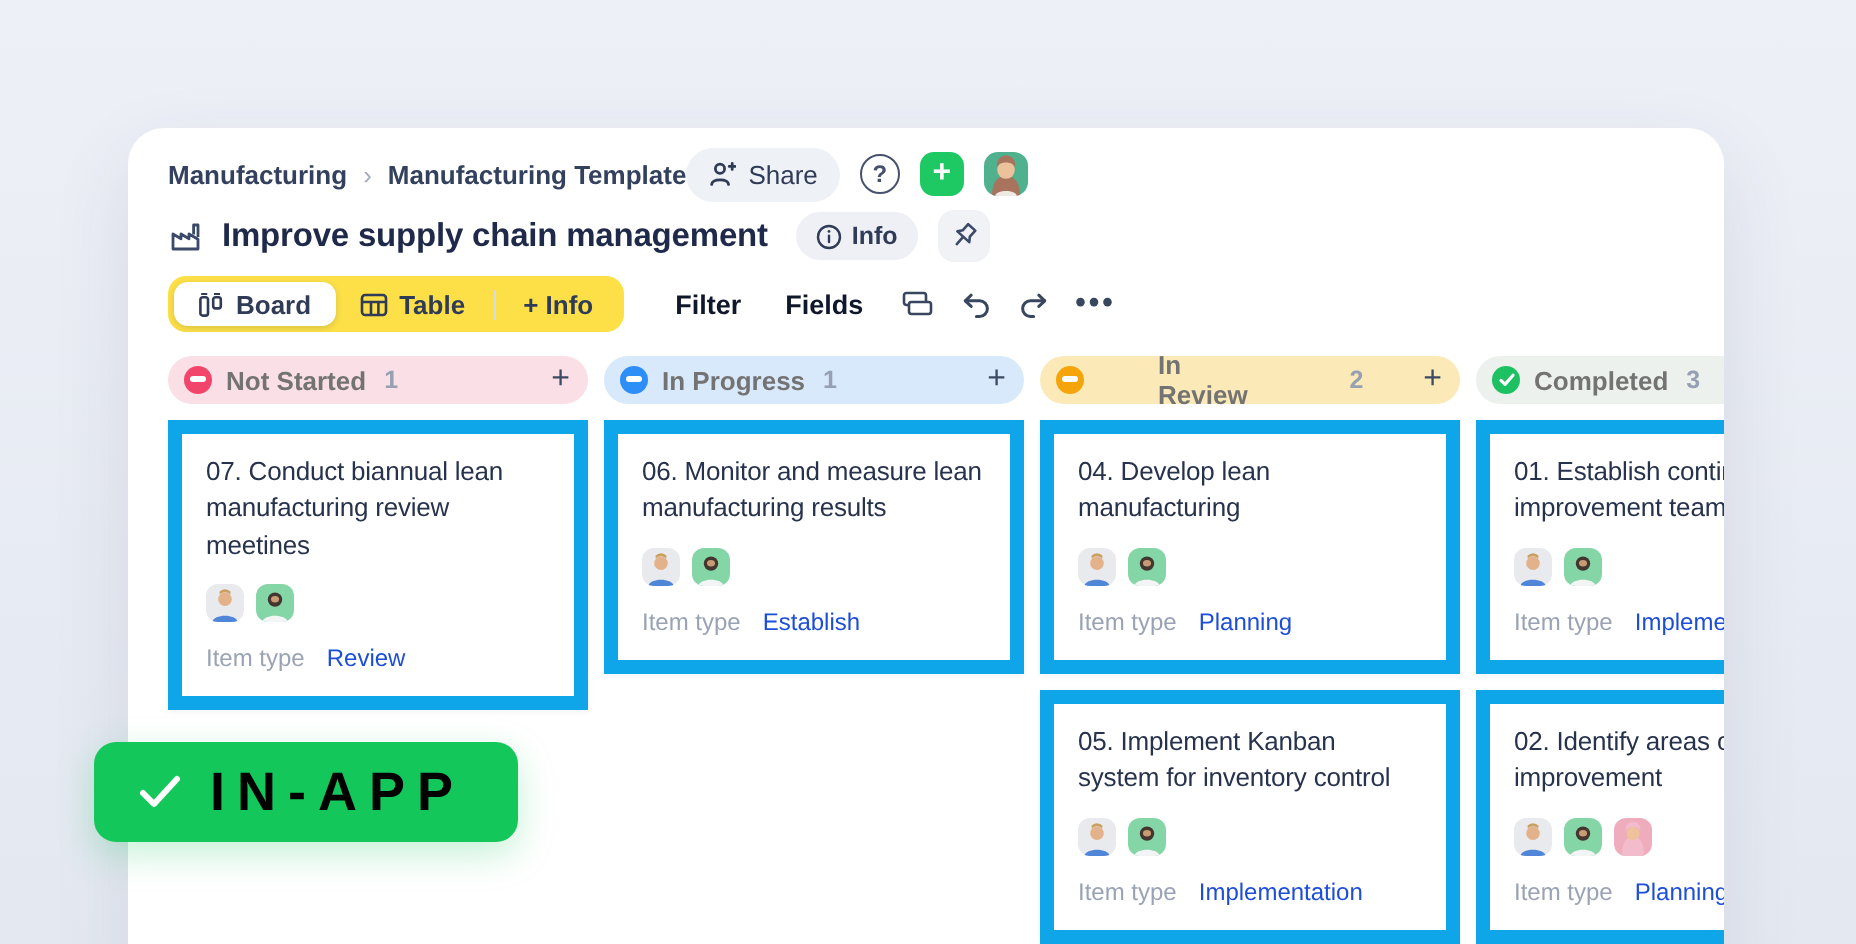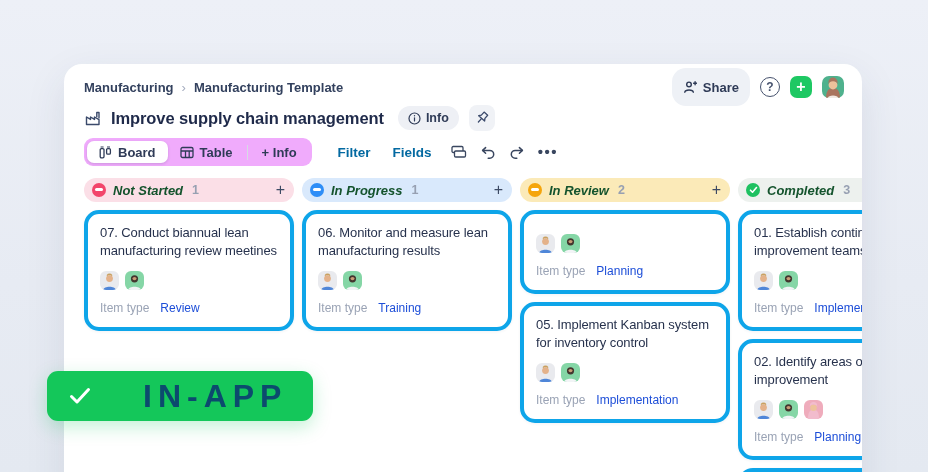--- a/index.html
+++ b/index.html
@@ -12,88 +12,88 @@
 
   
   .window{
     position:absolute; left:64px; top:64px; width:798px; height:440px;
     background:#ffffff; border-radius:18px;
     box-shadow:0 14px 40px rgba(48,60,92,.10);
     padding:12px 0 0 20px; overflow:hidden;
   }
 
   
-  .win-top{ display:flex; align-items:center; justify-content:space-between; height:22px; padding-right:18px; }
+  .win-top{ display:flex; align-items:center; height:22px; padding-right:18px; }
   .breadcrumb{ display:flex; align-items:center; gap:8px; font-size:13px; font-weight:700; color:#33415e; }
   .crumb-sep{ color:#a6aec0; font-weight:400; font-size:13px; }
   .top-actions{ display:flex; align-items:center; gap:10px; }
   .share-btn{ display:flex; align-items:center; gap:6px; background:#eef1f6; border-radius:14px;
-    height:38px; padding:0 11px; font-size:13px; font-weight:700; color:#2f3b57; cursor:pointer; }
+    height:27px; padding:0 11px; font-size:13px; font-weight:400; color:#2f3b57; cursor:pointer; }
   .help-btn{ width:20px; height:20px; border:1.6px solid #46526d; border-radius:50%;
     display:flex; align-items:center; justify-content:center; font-size:12px; font-weight:700; color:#46526d; cursor:pointer; }
   .plus-btn{ width:22px; height:22px; background:#1ec863; border-radius:7px; color:#fff;
     display:flex; align-items:center; justify-content:center; font-size:16px; font-weight:600; line-height:1; cursor:pointer; }
   .user-avatar{ width:22px; height:22px; border-radius:7px; overflow:hidden; }
 
   
   .title-row{ display:flex; align-items:center; margin-top:8px; height:24px; }
   .title-icon{ margin-right:9px; display:flex; }
   .page-title{ font-size:16.5px; font-weight:700; color:#1f2a4a; letter-spacing:-.1px; }
   .info-pill{ display:flex; align-items:center; gap:5px; background:#eef0f5; border-radius:13px;
     height:24px; padding:0 10px; margin-left:14px; font-size:12.5px; font-weight:600; color:#2f3b57; cursor:pointer; }
   .pin-btn{ width:26px; height:26px; border-radius:8px; background:#f0f2f6; margin-left:10px;
     display:flex; align-items:center; justify-content:center; cursor:pointer; }
 
   
   .toolbar{ display:flex; align-items:center; margin-top:8px; height:28px; }
-  .tab-group{ display:flex; align-items:center; background:#f0abfc; border-radius:9px; padding:3px; height:28px; }
+  .tab-group{ display:flex; align-items:center; background:#fde047; border-radius:9px; padding:3px; height:28px; }
   .tab{ display:flex; align-items:center; gap:6px; padding:0 12px; height:22px; border-radius:7px;
     font-size:13px; font-weight:600; color:#2f3b57; cursor:pointer; }
   .tab.active{ background:#fff; box-shadow:0 1px 3px rgba(20,30,60,.16); }
   .tab-divider{ width:1px; height:15px; background:#d6dbe4; margin:0 2px; }
-  .tool-link{ font-size:13.5px; font-weight:600; color:#0369a1; cursor:pointer; }
+  .tool-link{ font-size:13.5px; font-weight:600; color:#0f172a; cursor:pointer; }
   .tool-link.filter{ margin-left:26px; }
   .tool-link.fields{ margin-left:22px; }
   .tool-icons{ display:flex; align-items:center; gap:13px; margin-left:18px; }
   .tool-icon{ display:flex; cursor:pointer; }
   .dots{ font-size:15px; font-weight:700; color:#39465f; letter-spacing:1.5px; cursor:pointer; line-height:10px; }
 
   
   .board{ display:flex; align-items:flex-start; margin-top:12px; }
   .column{ width:210px; flex:0 0 210px; margin-right:8px; }
   .col-header{ display:flex; align-items:center; height:24px; border-radius:12px; padding:0 9px 0 8px; cursor:pointer; }
-  .col-title{ font-size:13px; font-weight:600; color:#14532d; margin-left:7px;font-style:italic; }
+  .col-title{ font-size:13px; font-weight:600; color:#737373; margin-left:7px; }
   .col-count{ font-size:12.5px; font-weight:600; color:#97a0b2; margin-left:9px; flex:1; }
   .col-add{ font-size:16px; font-weight:500; color:#3d4a64; line-height:1; cursor:pointer; }
 
   .status-dot{ width:14px; height:14px; border-radius:50%; position:relative; flex:0 0 14px; }
   .status-dot::after{ content:""; position:absolute; left:3px; right:3px; top:5px; height:3.2px; border-radius:2px; background:#fff; }
   .dot-check::after{ display:none; }
   .dot-check{ display:flex; align-items:center; justify-content:center; }
 
-  .card{ background:#fff; border:4px solid #0ea5e9; border-radius:15px; box-shadow:0 1px 3px rgba(30,43,77,.06);
+  .card{ background:#fff; border:7px solid #0ea5e9; border-radius:0; box-shadow:0 1px 3px rgba(30,43,77,.06);
     padding:10px 12px 12px; margin-top:8px; cursor:pointer; }
   .card-title{ font-size:13px; line-height:1.42; color:#27324d; letter-spacing:-.1px; }
   .avatars{ display:flex; gap:6px; margin-top:10px; }
   .avatar{ width:19px; height:19px; border-radius:6px; overflow:hidden; display:block; }
   .card-foot{ display:flex; align-items:center; margin-top:11px; font-size:12px; }
   .foot-label{ color:#9aa3b5; }
   .foot-value{ color:#1d4ed8; font-weight:500; margin-left:11px; }
 
   
   .av-blond{ background:#e9eaee; }
   .av-beard{ background:#85d6a6; }
   .av-pink{ background:#efacbc; }
   .av-user{ background:#4fb18d; width:100%; height:100%; }
 
   
   .inapp-badge{ position:absolute; left:47px; top:371px; height:50px; padding:0 26px 0 22px;
     background:#14c75a; border-radius:11px; display:flex; align-items:center; gap:14px;
     box-shadow:0 6px 18px rgba(20,199,90,.25); }
-  .inapp-text{ color:#0c4a6e; font-size:32px; font-weight:700; letter-spacing:6px; line-height:1;margin-left:38px; }
+  .inapp-text{ color:#000000; font-size:27px; font-weight:700; letter-spacing:6px; line-height:1; }
 </style>
 </head>
 <body>
 
 <div class="window">
 
   <div class="win-top">
     <div class="breadcrumb">
       <span>Manufacturing</span>
       <span class="crumb-sep">›</span>
@@ -256,33 +256,34 @@
                 <path d="M3.2 19c.5-4.2 12.1-4.2 12.6 0z" fill="#4f86d8"></path>
               </svg></span>
           <span class="avatar av-beard"><svg width="19" height="19" viewBox="0 0 19 19">
                 <circle cx="9.5" cy="7.8" r="3.6" fill="#43362f"></circle>
                 <ellipse cx="9.5" cy="7.6" rx="2" ry="1.6" fill="#c89b75"></ellipse>
                 <path d="M3.2 19c.5-4.2 12.1-4.2 12.6 0z" fill="#f2f4f6"></path>
               </svg></span>
         </div>
         <div class="card-foot">
           <span class="foot-label">Item type</span>
-          <span class="foot-value">Training</span>
+          <span class="foot-value">Establish</span>
         </div>
       </div>
     </div>
 
     <div class="column">
-      <div class="col-header" style="background:#fbeab8;">
+      <div class="col-header" style="background:#fbeab8;gap:30px;">
         <span class="status-dot" style="background:#f5a50b;"></span>
         <span class="col-title">In Review</span>
         <span class="col-count">2</span>
         <span class="col-add">+</span>
       </div>
       <div class="card">
+        <div class="card-title">04. Develop lean manufacturing</div>
         <div class="avatars">
           <span class="avatar av-blond"><svg width="19" height="19" viewBox="0 0 19 19">
                 <circle cx="9.5" cy="7.6" r="3.4" fill="#e4b28a"></circle>
                 <path d="M7 5.5c.4-1.8 4.6-1.8 5 0l.3-1.6a3.7 3.7 0 0 0-5.6 0z" fill="#c9a05f"></path>
                 <path d="M3.2 19c.5-4.2 12.1-4.2 12.6 0z" fill="#4f86d8"></path>
               </svg></span>
           <span class="avatar av-beard"><svg width="19" height="19" viewBox="0 0 19 19">
                 <circle cx="9.5" cy="7.8" r="3.6" fill="#43362f"></circle>
                 <ellipse cx="9.5" cy="7.6" rx="2" ry="1.6" fill="#c89b75"></ellipse>
                 <path d="M3.2 19c.5-4.2 12.1-4.2 12.6 0z" fill="#f2f4f6"></path>

